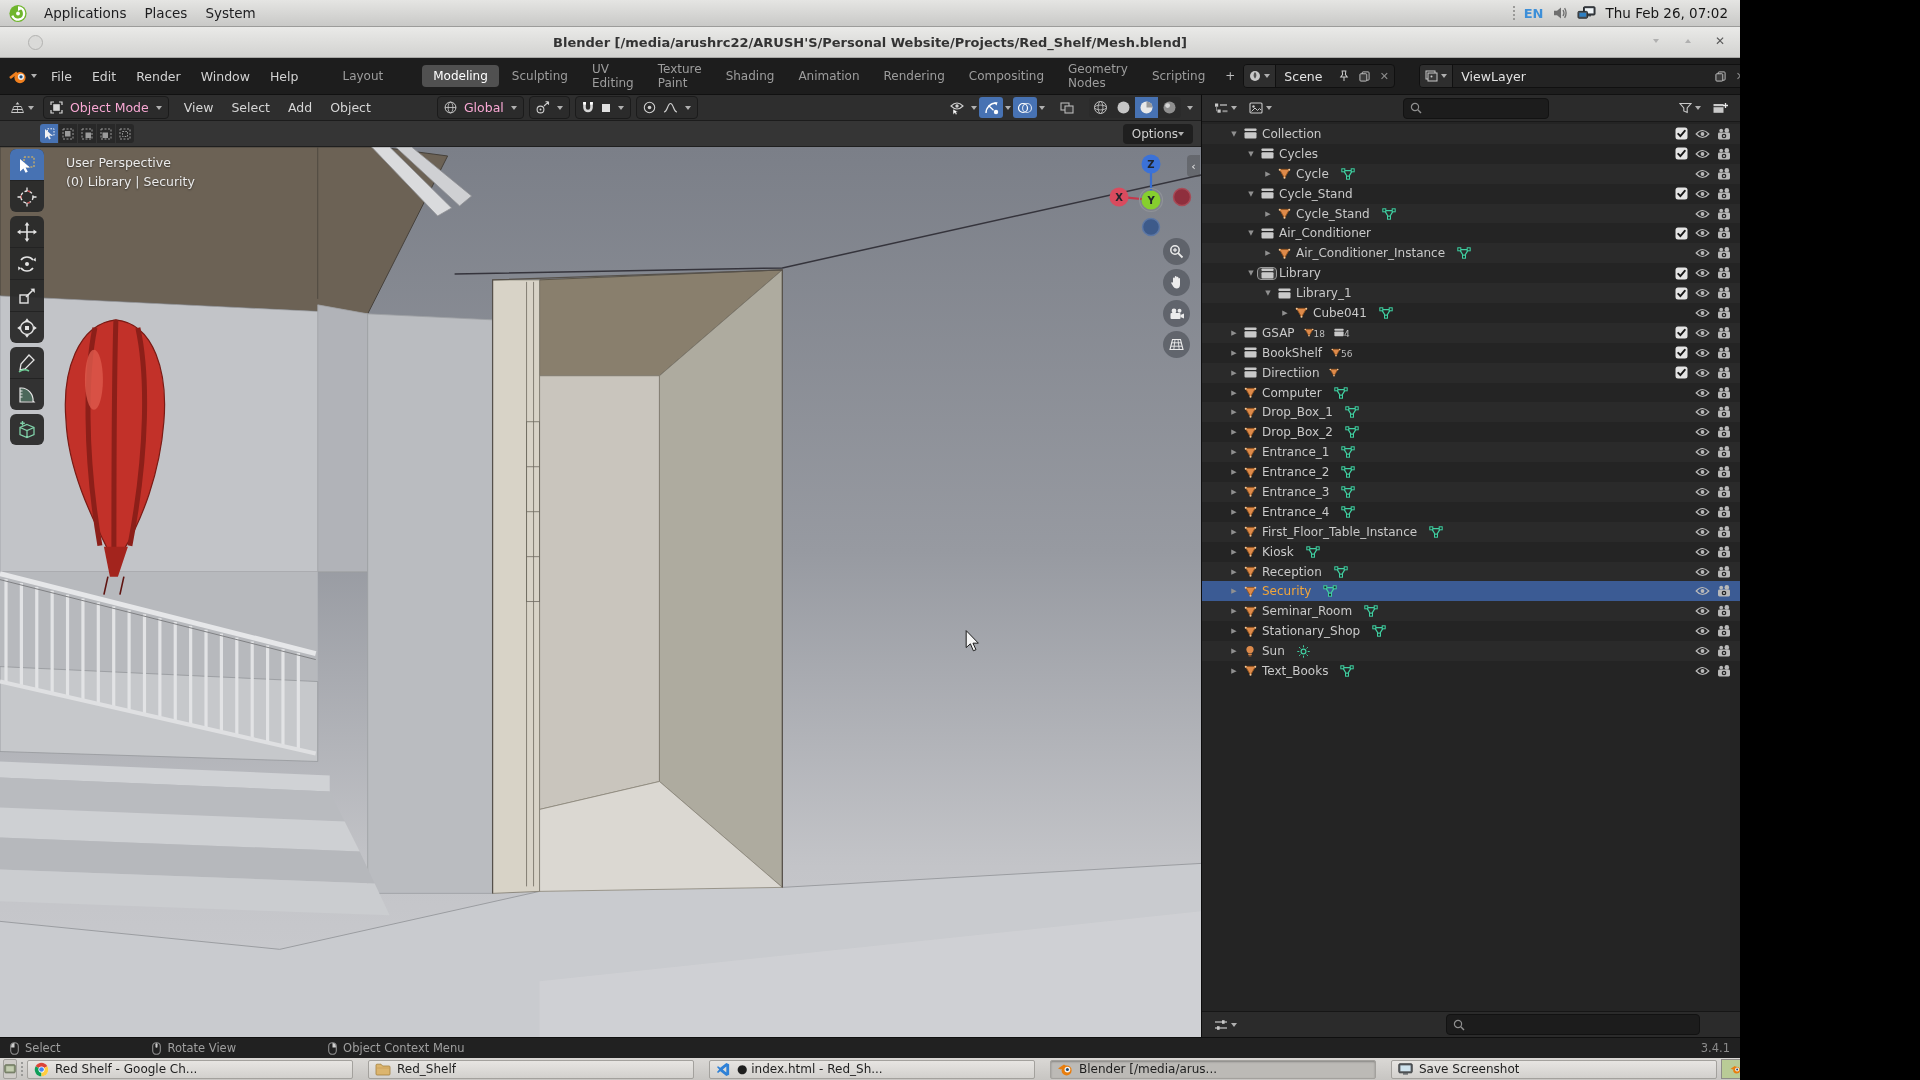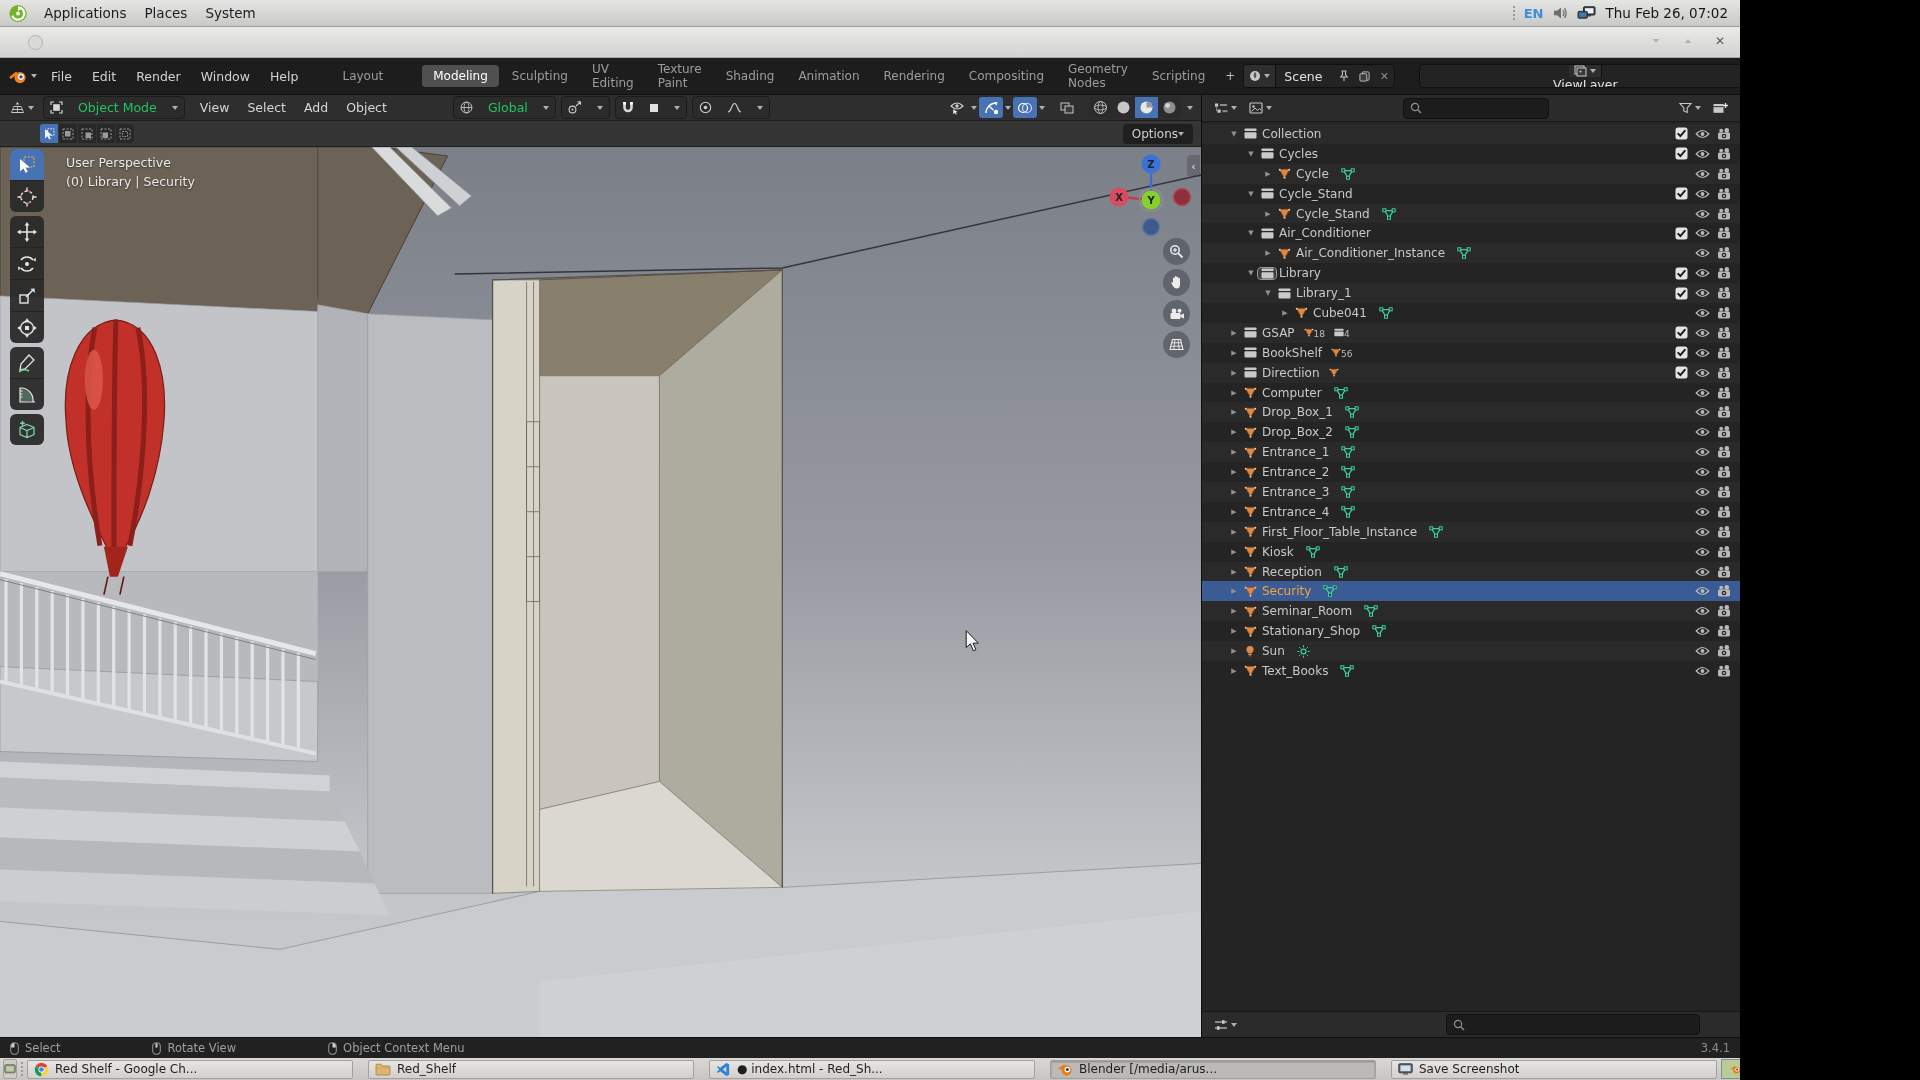--- a/index.html
+++ b/index.html
@@ -37,21 +37,21 @@
   .twid-btn{display:flex;align-items:center;justify-content:center;width:20px;height:100%;color:#8d8d8d;font-size:11px;}
   .chev-css{width:0;height:0;border-left:3.5px solid transparent;border-right:3.5px solid transparent;border-top:4px solid #b0b0b0;}
   .chev-up{transform:rotate(180deg);}
   
   .main{flex:1;display:flex;min-height:0;}
   .vp-col{width:1202px;flex:0 0 1202px;display:flex;flex-direction:column;border-right:1px solid #0d0d0d;box-sizing:border-box;}
   
   .tool-header{flex:0 0 25px;background:#2e2e2e;border-bottom:1px solid #1c1c1c;display:flex;align-items:center;padding:0 6px;}
   .hbtn{display:flex;align-items:center;gap:3px;padding:0 4px;height:21px;border-radius:3px;}
   .bw{display:flex;align-items:center;height:21px;background:#2b2b2b;border:1px solid #1b1b1b;border-radius:4px;
-      padding:0 6px;gap:15px;font-size:12.5px;color:#22c55e;margin-left:5px;}
+      padding:0 6px;gap:7px;font-size:12.5px;color:#f9a8d4;margin-left:5px;}
   .vp-menus{display:flex;margin-left:6px;}
   .vp-menus span{padding:0 9px;font-size:12.5px;color:#d6d6d6;}
   .mid-cluster{display:flex;align-items:center;margin-left:52px;}
   .right-cluster{display:flex;align-items:center;margin-left:auto;gap:2px;}
   .hdr-ibtn{width:24px;height:21px;display:flex;align-items:center;justify-content:center;border-radius:3px;}
   .hdr-ibtn.on{background:#4772b3;}
   .shade-group{display:flex;background:#2b2b2b;border-radius:4px;overflow:hidden;margin-left:8px;}
   .shade-btn{width:23px;height:21px;display:flex;align-items:center;justify-content:center;}
   .shade-btn.on{background:#4772b3;}
   
@@ -157,20 +157,21 @@
             <rect x="1" y="5.4" width="9.5" height="6.8" rx="1" fill="#4c5258" stroke="#2b2f33"></rect>
             <rect x="2.4" y="6.8" width="6.7" height="3.9" fill="#2f80c3"></rect>
           </svg>
       </span>
       <span class="clock">Thu Feb 26, 07:02</span>
     </div>
   </div>
 
   <div class="titlebar">
     <span class="win-circle"></span>
+    <span class="title-text">Blender [/media/arushrc22/ARUSH'S/Personal Website/Projects/Red_Shelf/Mesh.blend]</span>
     <span class="win-controls">
       <span class="wc">
           <span class="chev-css"></span>
         </span>
       <span class="wc">
           <span class="chev-css chev-up"></span>
         </span>
       <span class="wc">✕</span>
     </span>
   </div>
@@ -222,21 +223,21 @@
             </svg>
         </span>
         <span class="twid-btn">
           <svg width="11" height="11" viewBox="0 0 12 12">
               <rect x="3.5" y="1" width="7.5" height="9" rx="1" fill="none" stroke="#c9c9c9"></rect>
               <rect x="1" y="3" width="7.5" height="8" rx="1" fill="#3a3a3a" stroke="#c9c9c9"></rect>
             </svg>
         </span>
         <span class="twid-btn">✕</span>
       </div>
-      <div class="twidget" style="width:330px;flex-direction:column;">
+      <div class="twidget" style="width:330px;">
         <span class="twid-icon">
           <svg width="13" height="12" viewBox="0 0 13 12">
               <rect x="1" y="1" width="9" height="8" fill="none" stroke="#c9c9c9"></rect>
               <rect x="3" y="3" width="9" height="8" fill="#3a3a3a" stroke="#c9c9c9"></rect>
               <circle cx="6.5" cy="6.5" r="1" fill="#c9c9c9"></circle>
             </svg>
           <span class="chev-css"></span>
         </span>
         <span class="twid-text">ViewLayer</span>
         <span class="twid-btn">

